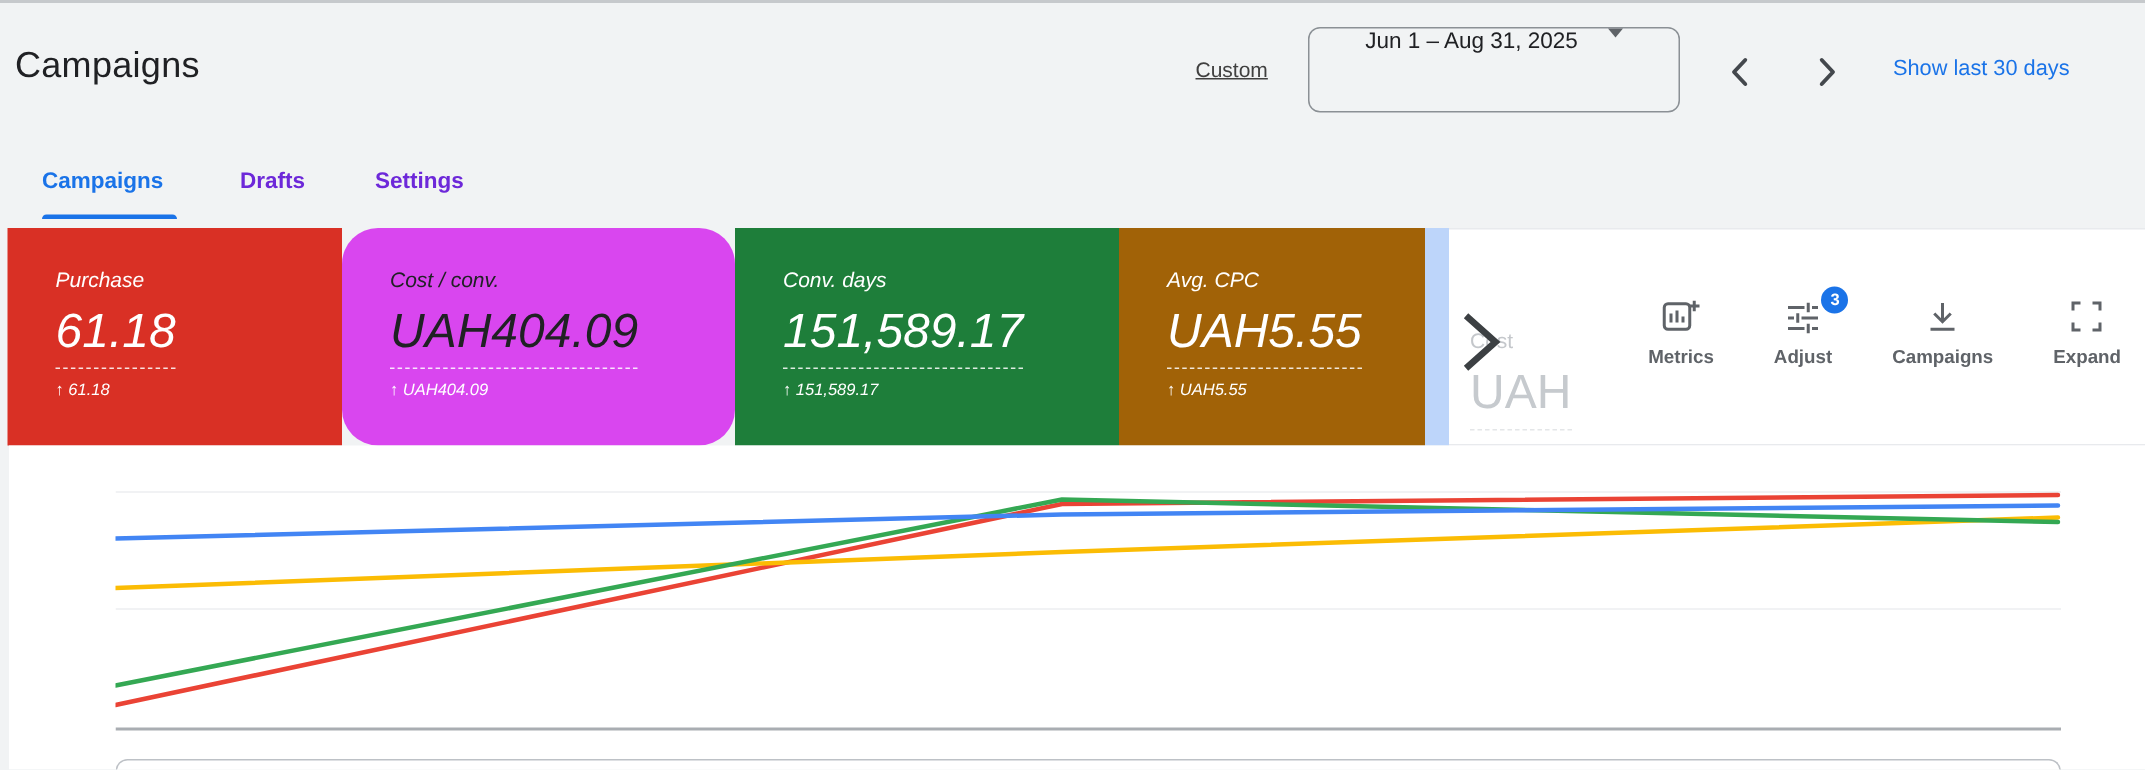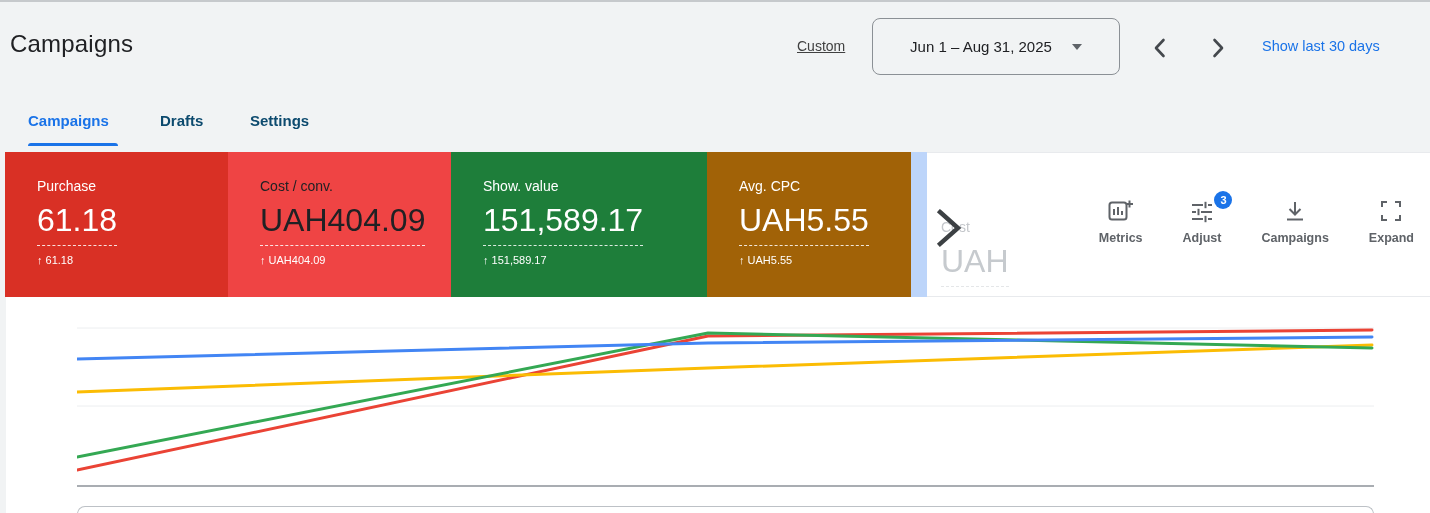--- a/index.html
+++ b/index.html
@@ -3,35 +3,35 @@
 <meta charset="utf-8">
 <style>
   * { margin:0; padding:0; box-sizing:border-box; }
   html,body { width:1430px; height:513px; }
   body { font-family:"Liberation Sans", sans-serif; background:#f1f3f4; overflow:hidden; position:relative; }
   .topline { position:absolute; top:0; left:0; width:1430px; height:2px; background:#c6c9cc; }
 
   
   .page-title { position:absolute; left:10px; top:30px; font-size:24px; color:#202124; letter-spacing:.2px; }
   .custom-label { position:absolute; left:797px; top:38px; font-size:14px; color:#404040;text-decoration:underline; }
-  .date-box { position:absolute; left:872px; top:18px; width:248px; height:57px; border:1px solid #8b9095; border-radius:8px; display:flex; align-items:center; justify-content:center; gap:20px; cursor:pointer; }
+  .date-box { position:absolute; left:872px; top:18px; width:248px; height:57px; border:1px solid #8b9095; border-radius:8px; display:flex; justify-content:center; gap:20px; cursor:pointer; }
   .date-box .date-text { font-size:15px; color:#202124; }
   .caret-down { width:0; height:0; border-left:5px solid transparent; border-right:5px solid transparent; border-top:6px solid #5f6368; }
   .nav-chevron { position:absolute; top:33px; width:30px; height:30px; display:flex; align-items:center; justify-content:center; cursor:pointer; }
   .nav-chevron svg { stroke:#44484d; stroke-width:2.6; fill:none; stroke-linecap:round; stroke-linejoin:round; }
   .show-last-link { position:absolute; left:1262px; top:38px; font-size:14.5px; font-weight:400; color:#1a73e8; cursor:pointer; }
 
   
-  .tab { position:absolute; top:112px; font-size:15px; font-weight:700; color:#0c4a6e; cursor:pointer; }
+  .tab { position:absolute; top:112px; font-size:15px; font-weight:700; color:#6d28d9; cursor:pointer; }
   .tab.active { color:#1a73e8; }
   .tab-underline { position:absolute; left:28px; top:143px; width:90px; height:3px; background:#1a73e8; border-radius:3px 3px 0 0; }
 
   
   .cards-row { position:absolute; left:5px; top:152px; width:1425px; height:145px; display:flex; }
-  .card { height:145px; padding:26px 0 0 32px; cursor:pointer; }
+  .card { height:145px; padding:26px 0 0 32px; cursor:pointer;font-style:italic; }
   .card .label { font-size:14px; margin-bottom:8px; }
   .card .value { display:inline-block; font-size:32px; line-height:36px; padding-bottom:7px; border-bottom:1px dashed rgba(255,255,255,.85); }
   .card .delta { font-size:11px; margin-top:8px; }
   .card.light .label, .card.light .value, .card.light .delta { color:#ffffff; }
   .card.dark .label, .card.dark .value { color:#202124; }
   .card.dark .delta { color:#ffffff; }
   .spacer-strip { width:16px; height:145px; }
   .tools-panel { flex:1; height:145px; background:#ffffff; border-top:1px solid #e8eaed; border-bottom:1px solid #e8eaed; position:relative; }
   .ghost-card { position:absolute; left:14px; top:0; width:72px; height:145px; padding-top:26px; overflow:hidden; white-space:nowrap; }
   .ghost-card .label { font-size:14px; color:#c4c7cb; margin-bottom:8px;margin-top:40px; }
@@ -81,27 +81,27 @@
 <div class="tab" style="left:160px;">Drafts</div>
 <div class="tab" style="left:250px;">Settings</div>
 <div class="tab-underline"></div>
 
 <div class="cards-row">
   <div class="card light" style="width: 223px; background-color: rgb(217, 48, 37);">
     <div class="label">Purchase</div>
     <div><span class="value">61.18</span></div>
     <div class="delta">↑ 61.18</div>
   </div>
-  <div class="card dark" style="width: 223px; background-color: #ef4444;">
+  <div class="card dark" style="width: 262px; background-color: #d946ef; border-radius: 24px;">
     <div class="label">Cost / conv.</div>
     <div><span class="value">UAH404.09</span></div>
     <div class="delta">↑ UAH404.09</div>
   </div>
   <div class="card light" style="width: 256px; background-color: rgb(30, 126, 58);">
-    <div class="label">Show. value</div>
+    <div class="label">Conv. days</div>
     <div><span class="value">151,589.17</span></div>
     <div class="delta">↑ 151,589.17</div>
   </div>
   <div class="card light" style="width: 204px; background-color: #a16207;">
     <div class="label">Avg. CPC</div>
     <div><span class="value">UAH5.55</span></div>
     <div class="delta">↑ UAH5.55</div>
   </div>
 
   <div class="spacer-strip" style="background-color: rgb(189, 213, 250);"></div>

